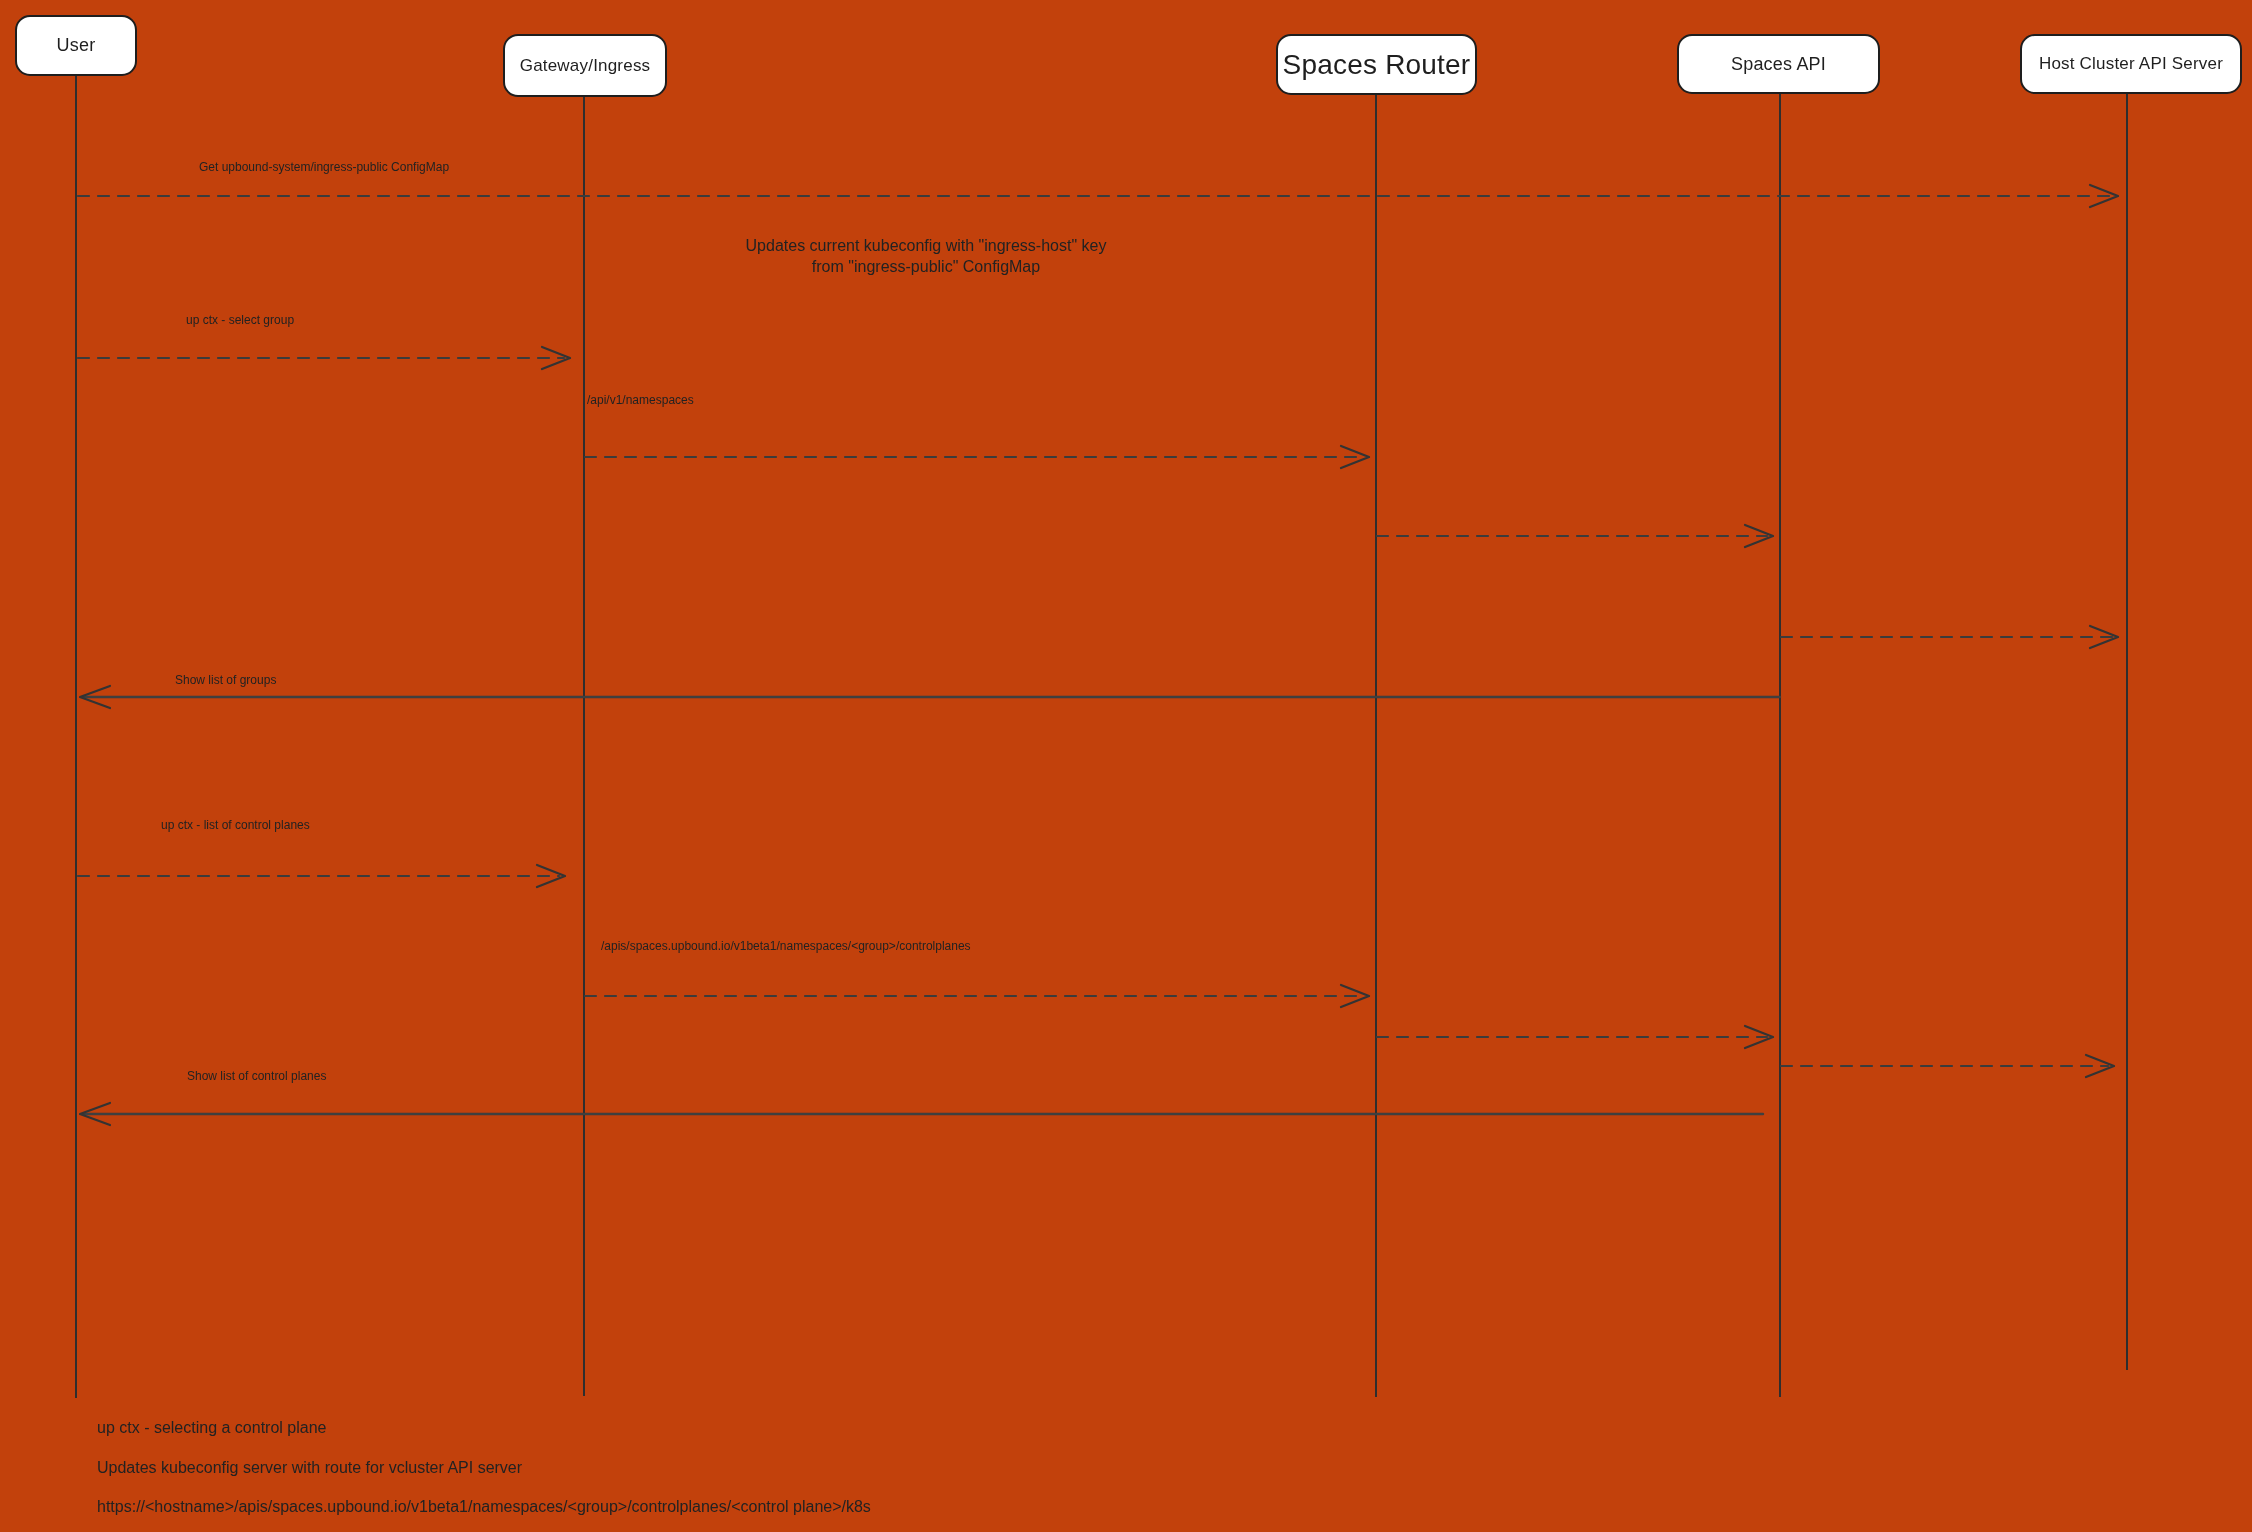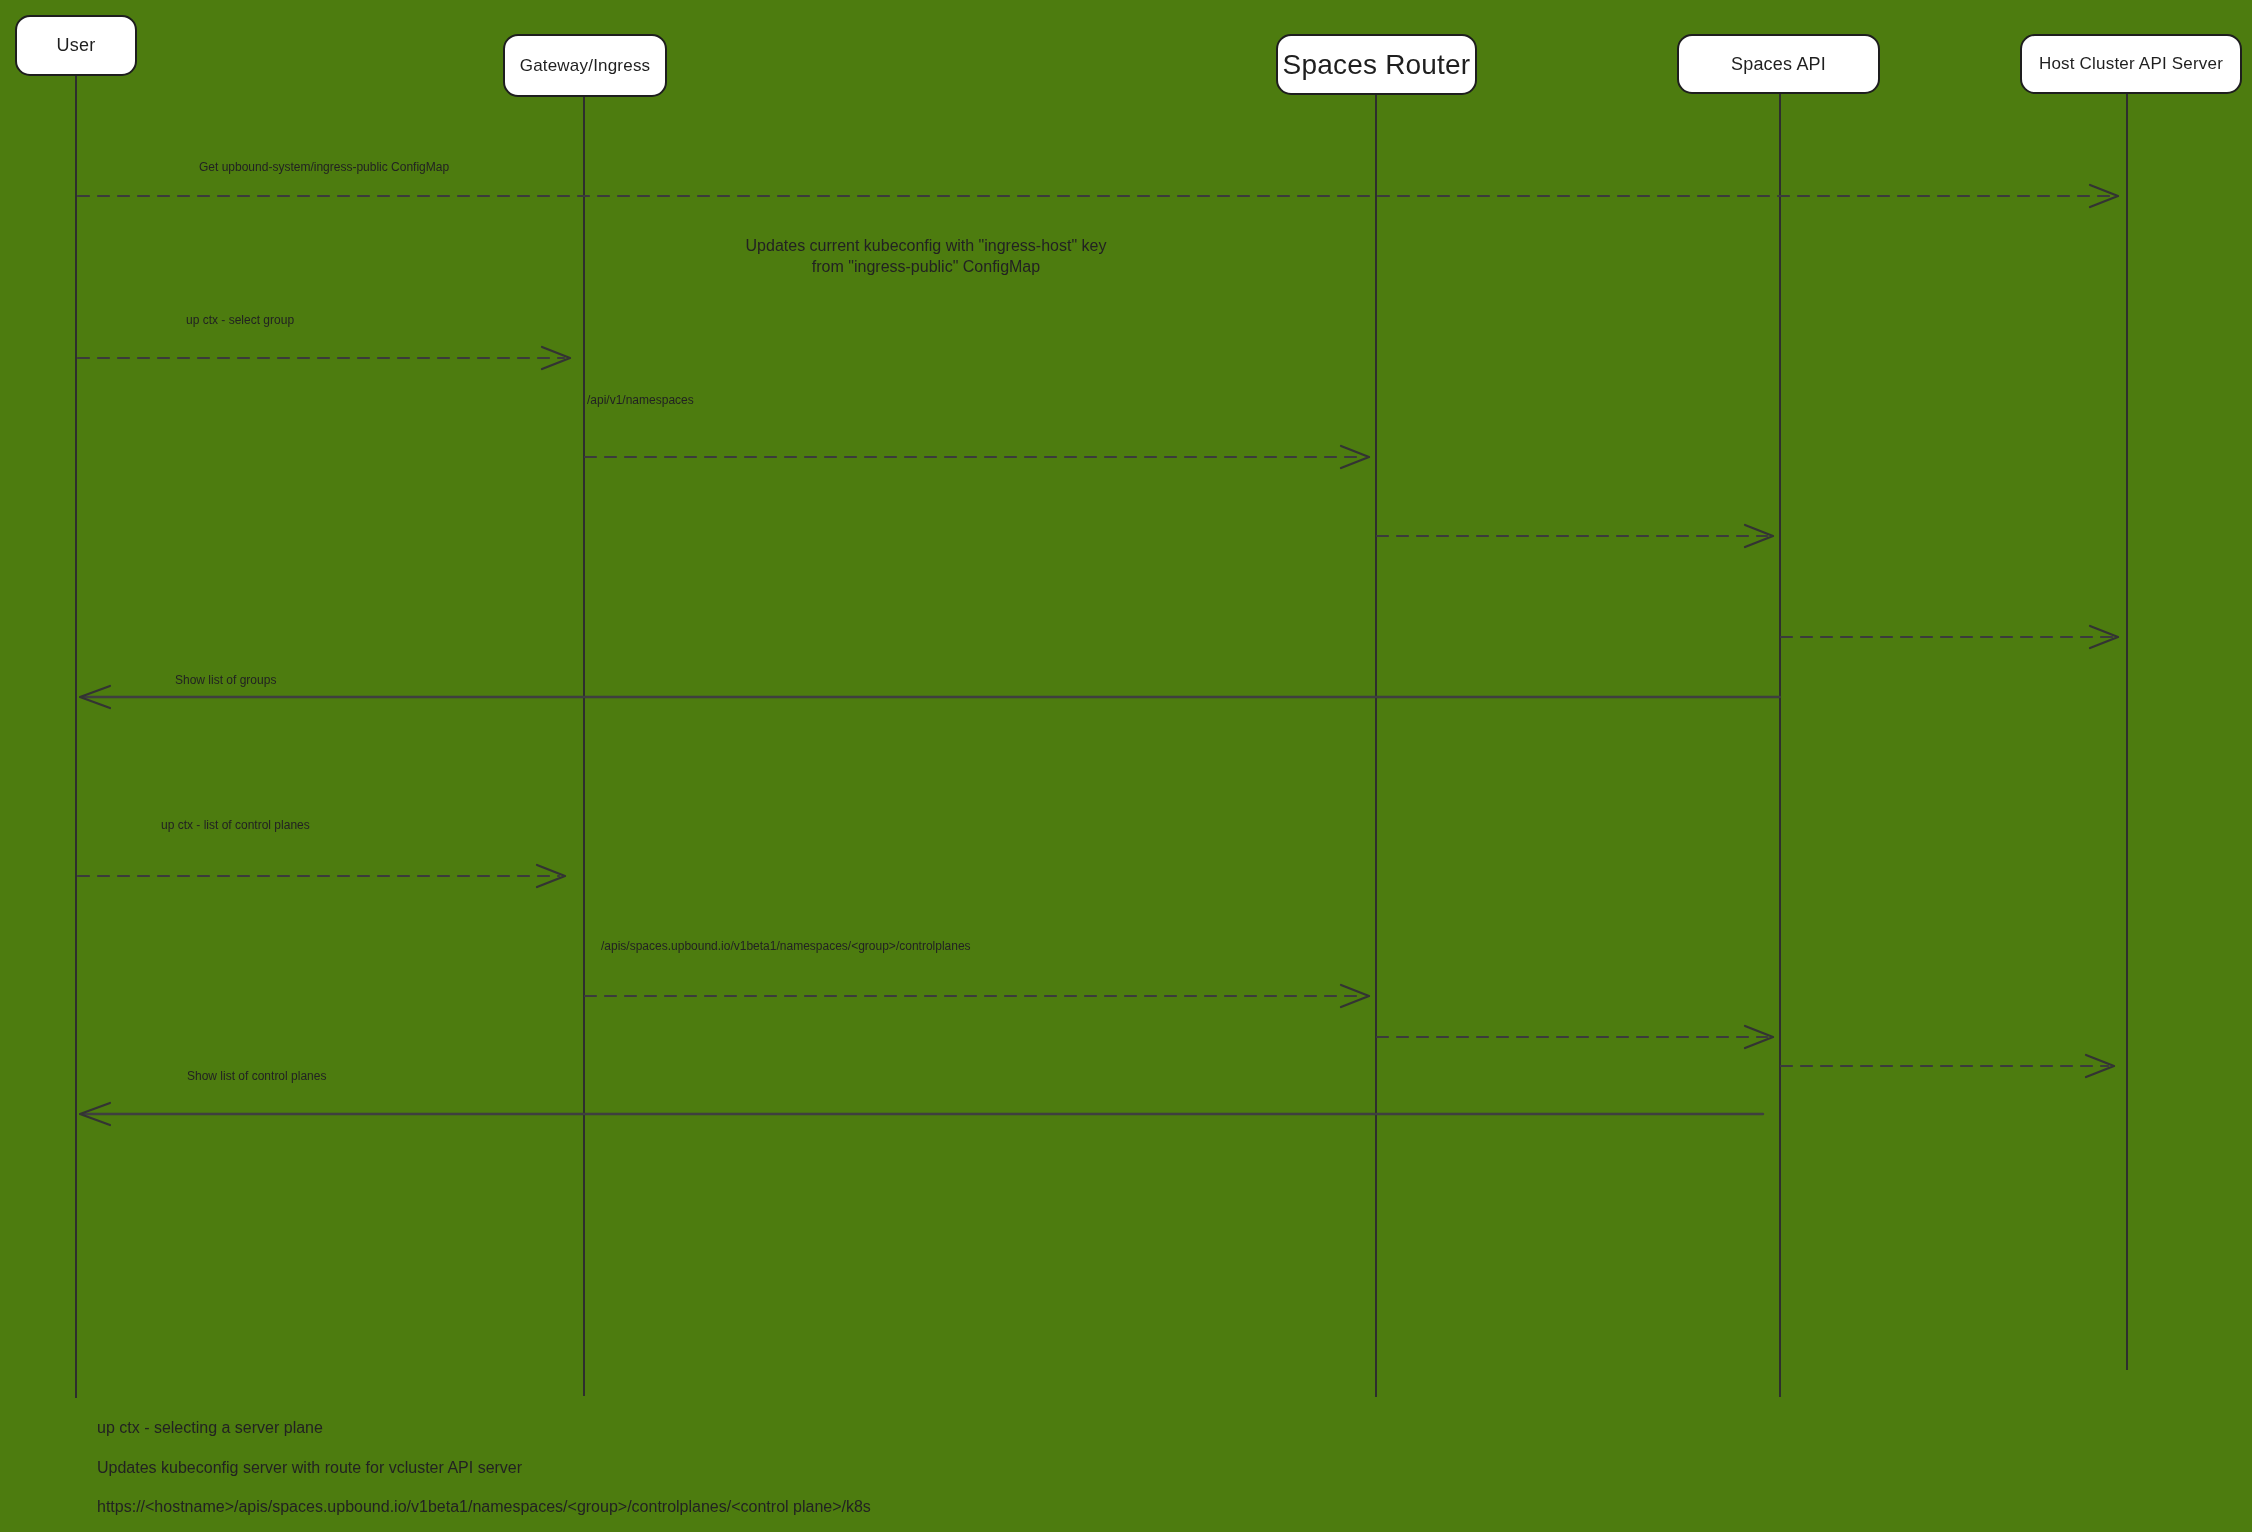--- a/index.html
+++ b/index.html
@@ -1,20 +1,20 @@
 <!DOCTYPE html>
 <html><head>
 <meta charset="utf-8">
 <style>
   html, body { margin: 0; padding: 0; background: #ffffff; }
   #canvas {
     position: relative;
     width: 2252px;
     height: 1532px;
-    background: #4d7c0f;
+    background: #c2410c;
     font-family: "Liberation Sans", "DejaVu Sans", sans-serif;
     color: #1f1f1f;
     overflow: hidden;
   }
   #lines { position: absolute; left: 0; top: 0; }
   .lifeline { stroke: #2e2e2e; stroke-width: 2; }
   .msg-line { stroke: #3b3b3b; stroke-width: 2.2; fill: none; stroke-linecap: round; }
   .msg-line.dashed { stroke-dasharray: 11 9; }
   .msg-line.solid { stroke: #3f3f3f; stroke-width: 2.4; }
   .arrowhead { stroke: #333333; stroke-width: 2.2; fill: none; stroke-linecap: round; stroke-linejoin: round; }
@@ -107,21 +107,21 @@
       <div class="msg-label" style="left: 587px; top: 400px;">/api/v1/namespaces</div>
       <div class="msg-label" style="left: 175px; top: 680px;">Show list of groups</div>
       <div class="msg-label" style="left: 161px; top: 825px;">up ctx - list of control planes</div>
       <div class="msg-label" style="left: 601px; top: 946px;">/apis/spaces.upbound.io/v1beta1/namespaces/&lt;group&gt;/controlplanes</div>
       <div class="msg-label" style="left: 187px; top: 1076px;">Show list of control planes</div>
       <div class="note center" style="left: 926px; top: 234.5px; line-height: 21px;">
         <div class="note-line">Updates current kubeconfig with "ingress-host" key</div>
         <div class="note-line">from "ingress-public" ConfigMap</div>
       </div>
       <div class="note" style="left: 97px; top: 1416.5px; line-height: 21px;">
-        <div class="note-line">up ctx - selecting a server plane</div>
+        <div class="note-line">up ctx - selecting a control plane</div>
       </div>
       <div class="note" style="left: 97px; top: 1456.5px; line-height: 21px; text-align: right;">
         <div class="note-line">Updates kubeconfig server with route for vcluster API server</div>
       </div>
       <div class="note" style="left: 97px; top: 1495.5px; line-height: 21px;">
         <div class="note-line">https://&lt;hostname&gt;/apis/spaces.upbound.io/v1beta1/namespaces/&lt;group&gt;/controlplanes/&lt;control plane&gt;/k8s</div>
       </div>
     </div>
 </div>
 

